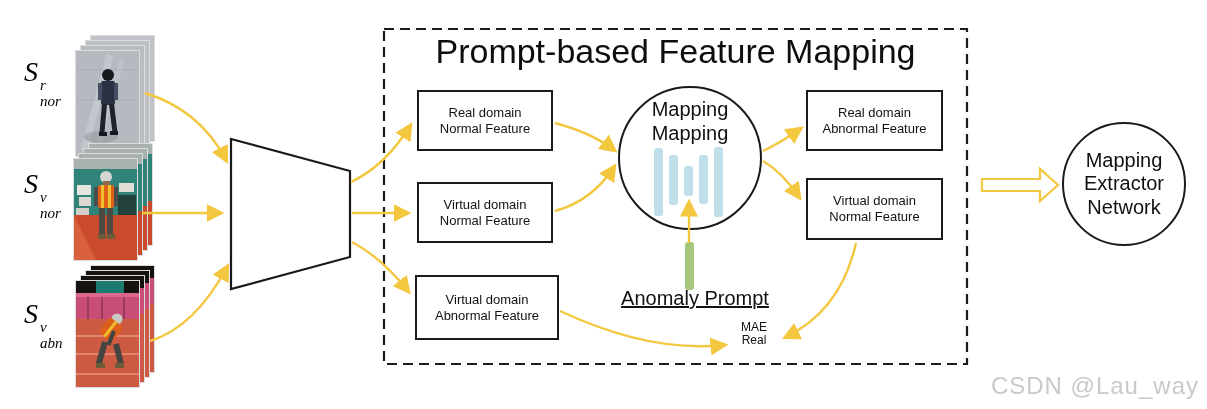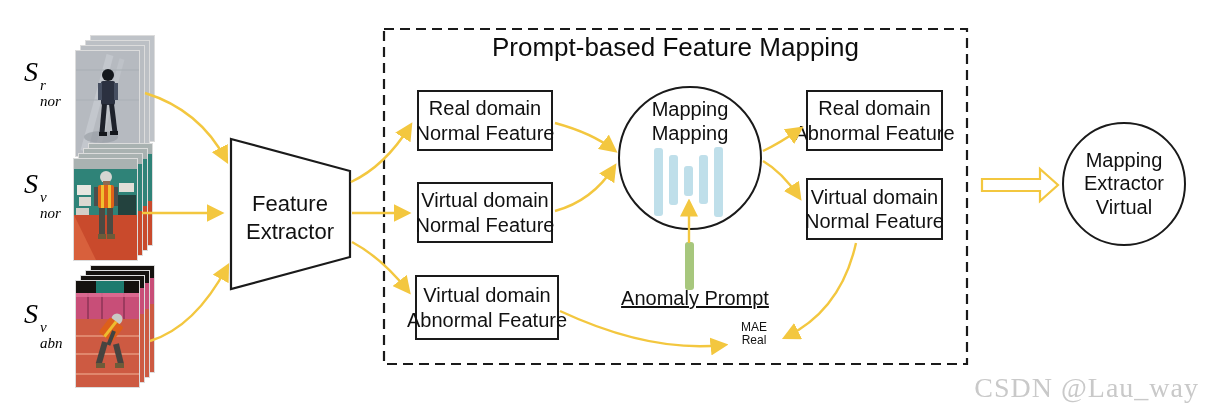--- a/index.html
+++ b/index.html
@@ -15,54 +15,54 @@
   .mlabel{
     position:absolute;font-family:"Liberation Serif","DejaVu Serif",serif;
     font-style:italic;font-size:28px;line-height:1;color:#000;
   }
   .mlabel .ss{display:inline-flex;flex-direction:column;font-size:15px;line-height:1.05;
     vertical-align:-9px;margin-left:2px;}
   
   .fbox{
     position:absolute;border:2px solid #1a1a1a;background:#fff;box-sizing:border-box;
     display:flex;flex-direction:column;align-items:center;justify-content:center;
-    font-size:20px;line-height:1.22;text-align:center;z-index:2;
+    font-size:13px;line-height:1.22;text-align:center;z-index:2;
   }
   .fbox span{display:block;white-space:nowrap;}
   .circle{
     position:absolute;border:2px solid #1a1a1a;border-radius:50%;background:#fff;
     box-sizing:border-box;display:flex;flex-direction:column;align-items:center;
     text-align:right;z-index:2;
   }
   .circle span{display:block;white-space:nowrap;}
   #mapping-circle{font-size:20px;line-height:1.18;padding-top:10px;}
   #adapt-circle{font-size:20px;line-height:1.18;justify-content:center;}
   
   #module-title{
     position:absolute;left:384px;top:33px;width:583px;text-align:center;
-    font-size:26px;line-height:1.1;color:#0d0d0d;z-index:2;white-space:nowrap;
+    font-size:34px;line-height:1.1;color:#0d0d0d;z-index:2;white-space:nowrap;
   }
   
   #fe-label{
     position:absolute;left:238px;top:190px;width:104px;text-align:center;
     font-size:22px;line-height:1.25;z-index:4;
   }
   #fe-label span{display:block;white-space:nowrap;}
   #anomaly-label{
     position:absolute;left:605px;top:287px;width:180px;text-align:center;
     font-size:20px;z-index:4;white-space:nowrap;text-decoration:underline;
   }
   #mae-label{
     position:absolute;left:728px;top:321px;width:52px;text-align:center;
     font-size:12px;line-height:1.12;z-index:4;
   }
   #mae-label span{display:block;}
   #watermark{
-    position:absolute;right:8px;top:372px;font-size:28px;color:#c9c9c9;
-    letter-spacing:1px;z-index:2;white-space:nowrap;font-family:Liberation Serif, serif;
+    position:absolute;right:8px;top:372px;font-size:24px;color:#c9c9c9;
+    letter-spacing:1px;z-index:2;white-space:nowrap;
   }
   
   #overlay{position:absolute;left:0;top:0;z-index:3;pointer-events:none;}
 </style>
 </head>
 <body>
 
 <div id="canvas">
 
   <div class="stack" style="left:75px;top:35px;width:80px;height:122px;">
@@ -162,24 +162,20 @@
   </div>
   <div class="mlabel" style="left:24px;top:300px;">
     <span>S</span><span class="ss">
         <span>v</span>
         <span>abn</span>
       </span>
   </div>
 
   <div id="module-title">Prompt-based Feature Mapping</div>
 
-  <div id="fe-label">
-    <span>Feature</span>
-    <span>Extractor</span>
-  </div>
 
   <div class="fbox" style="left:417px;top:90px;width:136px;height:61px;">
     <span>Real domain</span>
     <span>Normal Feature</span>
   </div>
   <div class="fbox" style="left:417px;top:182px;width:136px;height:61px;">
     <span>Virtual domain</span>
     <span>Normal Feature</span>
   </div>
   <div class="fbox" style="left:415px;top:275px;width:144px;height:65px;">
@@ -196,21 +192,21 @@
   </div>
 
   <div class="circle" id="mapping-circle" style="left:618px;top:86px;width:144px;height:144px;">
     <span>Mapping</span>
     <span>Mapping</span>
   </div>
 
   <div class="circle" id="adapt-circle" style="left:1062px;top:122px;width:124px;height:124px;">
     <span>Mapping</span>
     <span>Extractor</span>
-    <span>Virtual</span>
+    <span>Network</span>
   </div>
 
   <div id="anomaly-label">Anomaly Prompt</div>
   <div id="mae-label">
     <span>MAE</span>
     <span>Real</span>
   </div>
   <div id="watermark">CSDN @Lau_way</div>
 
   <svg id="overlay" width="1207" height="409" viewBox="0 0 1207 409">

